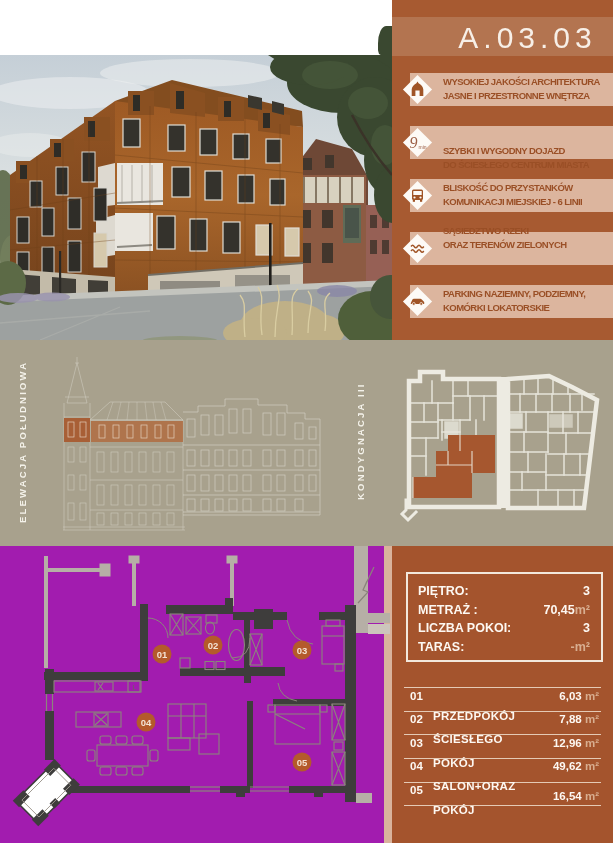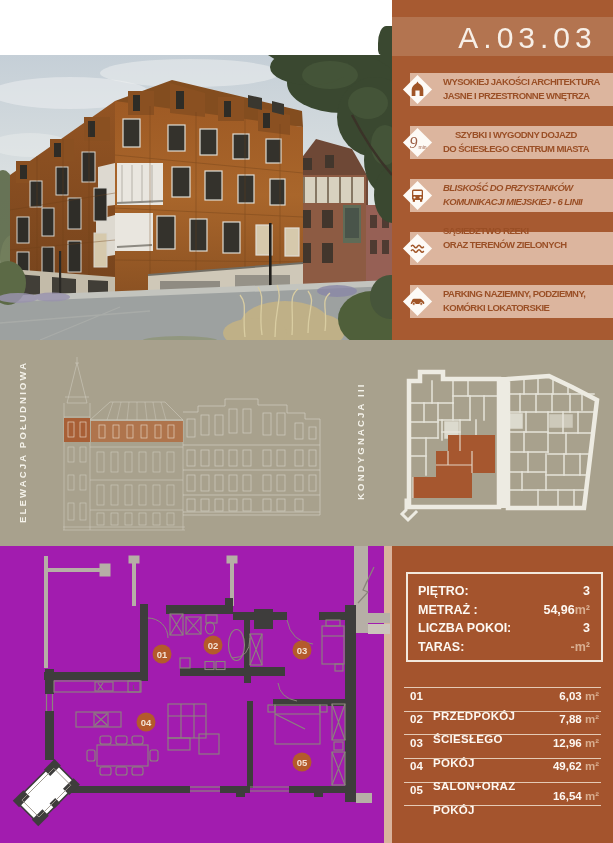--- a/index.html
+++ b/index.html
@@ -246,30 +246,30 @@
 </style>
 <div class="band" style="top:73px;"></div>
 <div class="btxt" style="top:75px;">WYSOKIEJ JAKOŚCI ARCHITEKTURA<br>JASNE I PRZESTRONNE WNĘTRZA</div>
 <div class="dia" style="top:74px;">
 <svg width="31" height="31" viewBox="0 0 31 31">
       <rect x="5.2" y="5.2" width="20.6" height="20.6" transform="rotate(45 15.5 15.5)" fill="#fdfaf6"></rect>
 <path d="M15.5,7.6 L16.6,9.2 C19.2,10.6 21.3,13.1 21.3,15.6 L21.3,22 L17.6,22 L17.6,16.4 L13.4,16.4 L13.4,22 L9.7,22 L9.7,15.6 C9.7,13.1 11.8,10.6 14.4,9.2 Z" fill="#a05426"></path>
 </svg></div>
 
 <div class="band" style="top:126px;"></div>
-<div class="btxt" style="top:128px;text-align:center;">SZYBKI I WYGODNY DOJAZD<br>DO ŚCIESŁEGO CENTRUM MIASTA</div>
+<div class="btxt" style="top:144px;">SZYBKI I WYGODNY DOJAZD<br>DO ŚCIESŁEGO CENTRUM MIASTA</div>
 <div class="dia" style="top:127px;">
 <svg width="31" height="31" viewBox="0 0 31 31">
       <rect x="5.2" y="5.2" width="20.6" height="20.6" transform="rotate(45 15.5 15.5)" fill="#fdfaf6"></rect>
 <text x="7.5" y="21" font-family="Liberation Serif" font-size="16" font-style="italic" fill="#9c6048">9</text>
 <text x="16.5" y="21.5" font-family="Liberation Sans" font-size="5" fill="#9c6048">min</text>
 </svg></div>
 
 <div class="band" style="top:179px;"></div>
-<div class="btxt" style="top:181px;font-style:italic;">BLISKOŚĆ DO PRZYSTANKÓW<br>KOMUNIKACJI MIEJSKIEJ - 6 LINII</div>
+<div class="btxt" style="top:181px;">BLISKOŚĆ DO PRZYSTANKÓW<br>KOMUNIKACJI MIEJSKIEJ - 6 LINII</div>
 <div class="dia" style="top:180px;">
 <svg width="31" height="31" viewBox="0 0 31 31">
       <rect x="5.2" y="5.2" width="20.6" height="20.6" transform="rotate(45 15.5 15.5)" fill="#fdfaf6"></rect>
 <rect x="10" y="9.5" width="11" height="10.5" rx="1.5" fill="#a05426"></rect>
 <rect x="11.3" y="11" width="8.4" height="4" fill="#fdfaf6"></rect>
 <circle cx="12.5" cy="17.5" r="1.1" fill="#fdfaf6"></circle>
 <circle cx="18.5" cy="17.5" r="1.1" fill="#fdfaf6"></circle>
 <rect x="10.8" y="20" width="2.2" height="1.8" fill="#a05426"></rect>
 <rect x="18" y="20" width="2.2" height="1.8" fill="#a05426"></rect>
 </svg></div>
@@ -471,21 +471,21 @@
 
 <div class="abs" id="bottom" style="left:0;top:546px;width:613px;height:297px;background:#a21caf;">
   <div class="abs" style="left:384px;top:0;width:8px;height:297px;background:#d9b39c;"></div>
   <div class="abs" style="left:392px;top:0;width:221px;height:297px;background:#a4542d;"></div>
 
   <div class="abs" style="left:406px;top:26px;width:193px;height:86px;border:2px solid #f3e8dc;"></div>
   <div class="abs" style="left:418px;top:36px;width:172px;color:#fdf8f2;font-size:12.5px;font-weight:bold;line-height:18.5px;">
     PIĘTRO:<br>METRAŻ :<br>LICZBA POKOI:<br>TARAS:
   </div>
   <div class="abs" style="left:418px;top:36px;width:172px;color:#fdf8f2;font-size:12.5px;font-weight:bold;line-height:18.5px;text-align:right;">
-    3<br><span>54,96</span><span style="color:#d8ae90;">m²</span><br>3<br><span style="color:#d8ae90;">-m²</span>
+    3<br><span>70,45</span><span style="color:#d8ae90;">m²</span><br>3<br><span style="color:#d8ae90;">-m²</span>
   </div>
 
   <style>
     .rline{position:absolute;left:404px;width:197px;height:1px;background:#e5cab5;}
     .rnum{position:absolute;left:410px;color:#fdf8f2;font-size:11.5px;font-weight:bold;}
     .rname{position:absolute;left:433px;color:#fdf8f2;font-size:11.5px;font-weight:bold;letter-spacing:0.3px;margin-top:20px;}
     .rval{position:absolute;left:404px;width:195px;text-align:right;color:#fdf8f2;font-size:11.5px;font-weight:bold;}
     .m2{color:#d8ae90;}
   </style>
   <div class="rline" style="top:141px;"></div>

